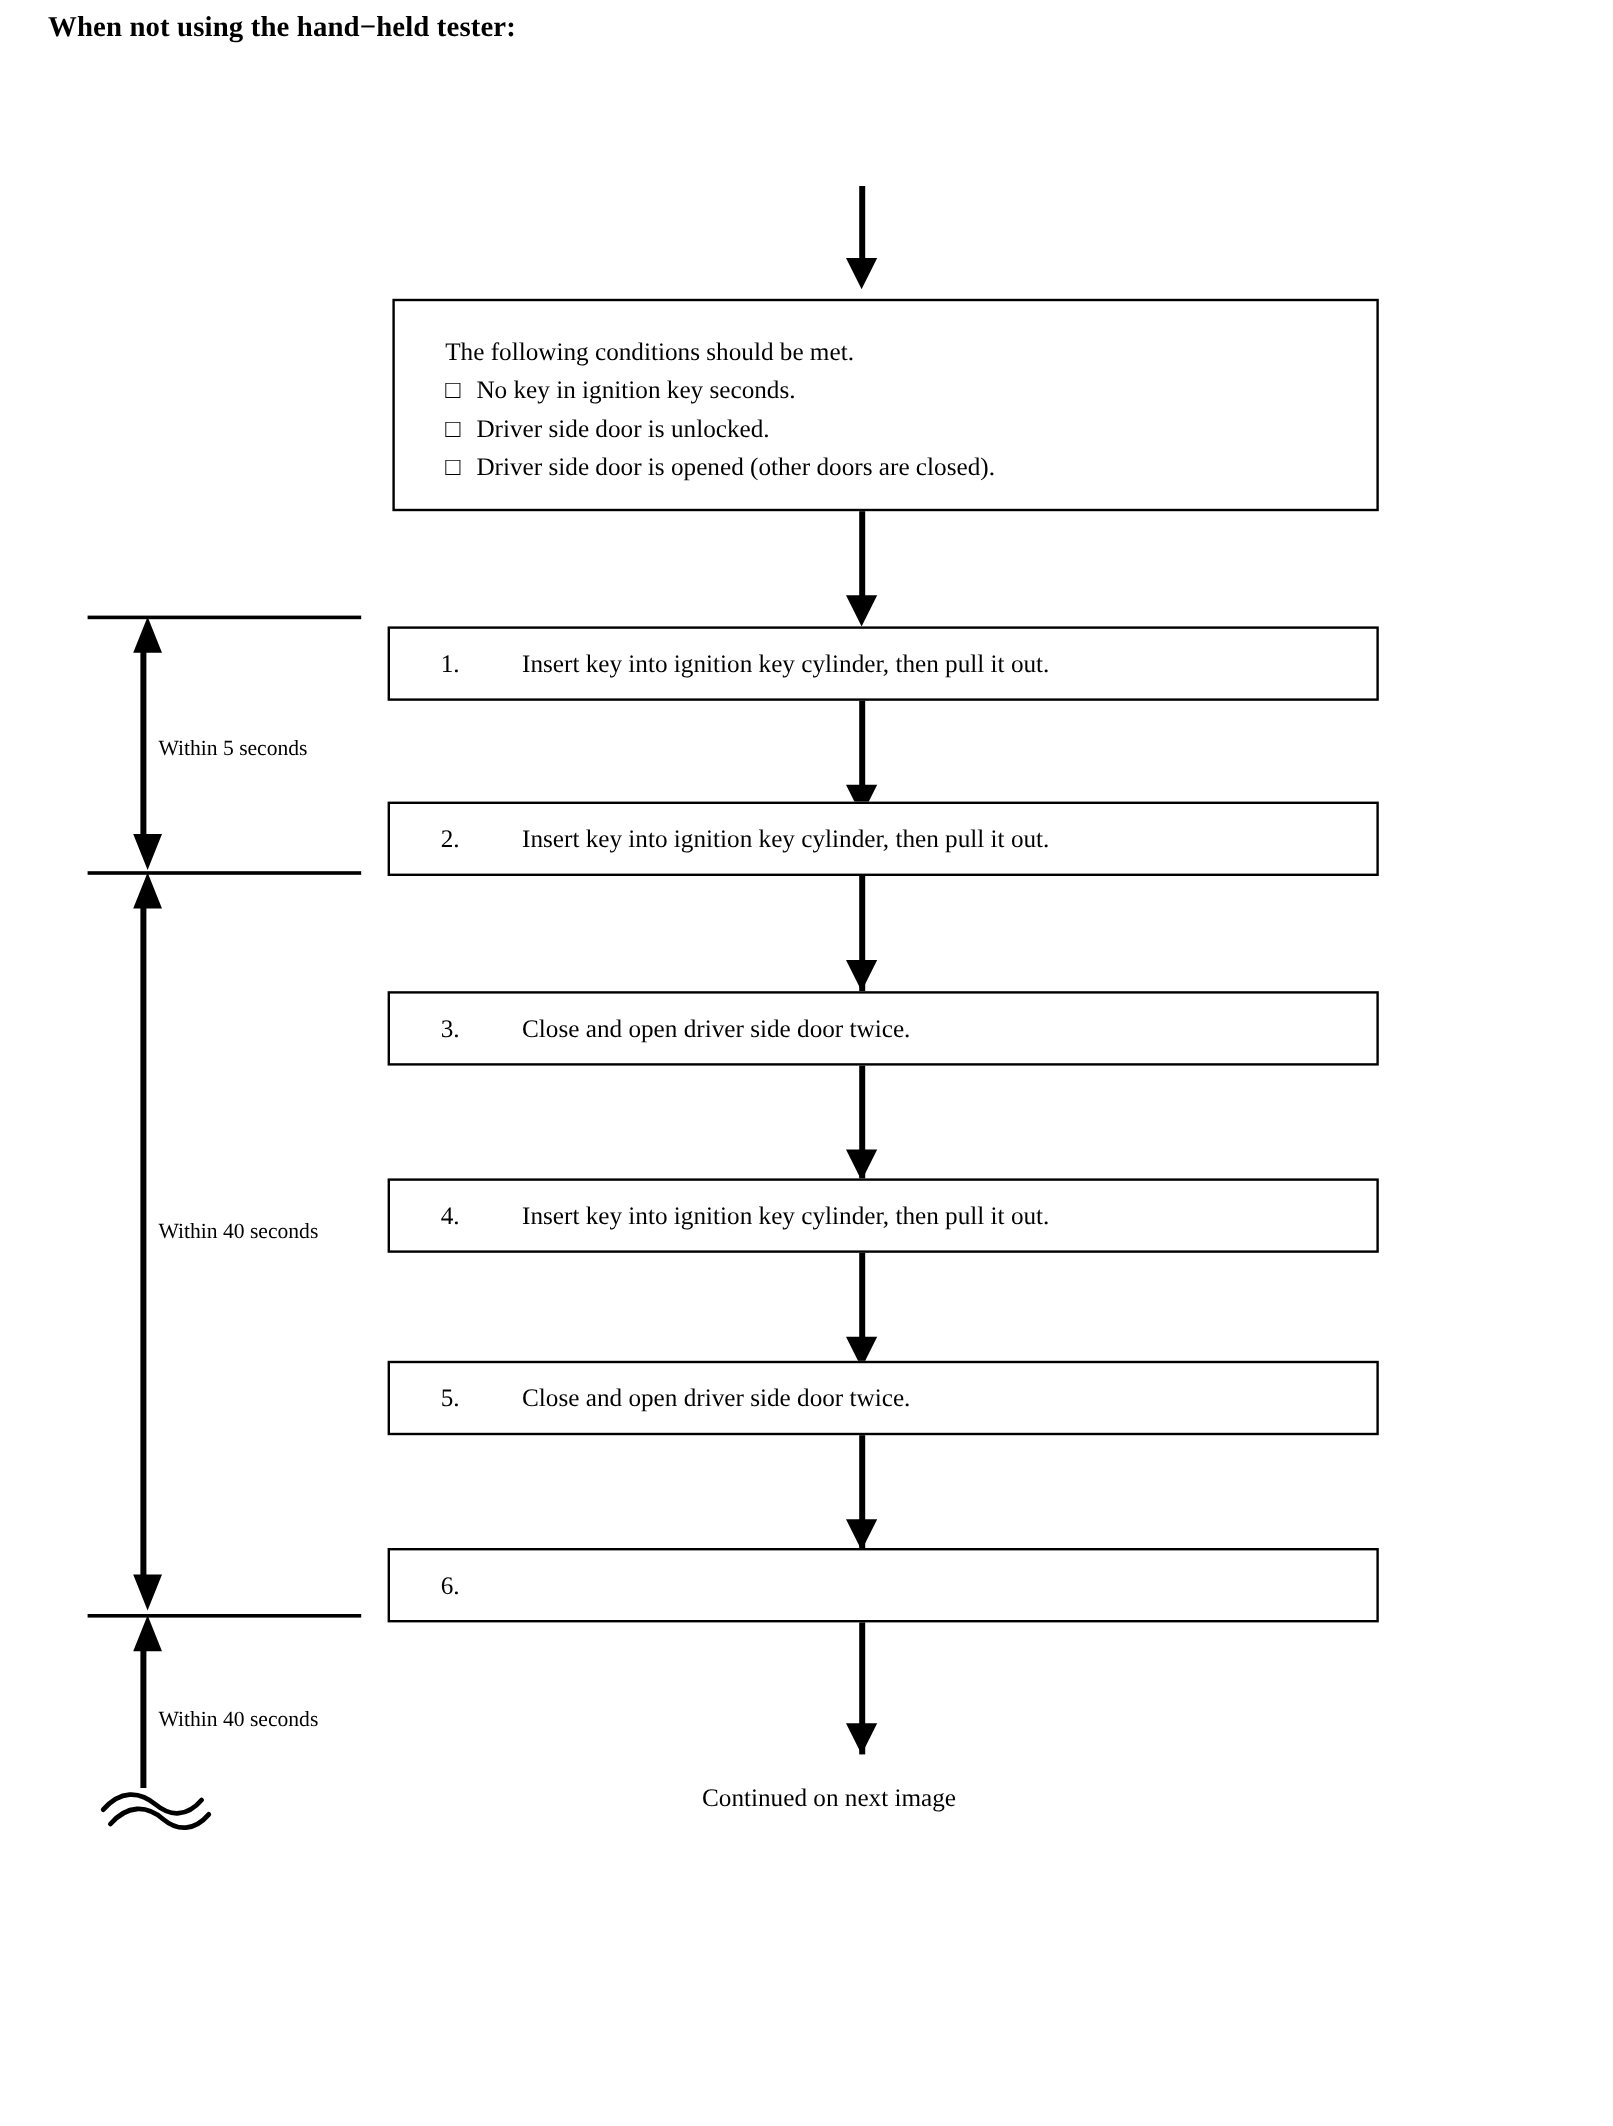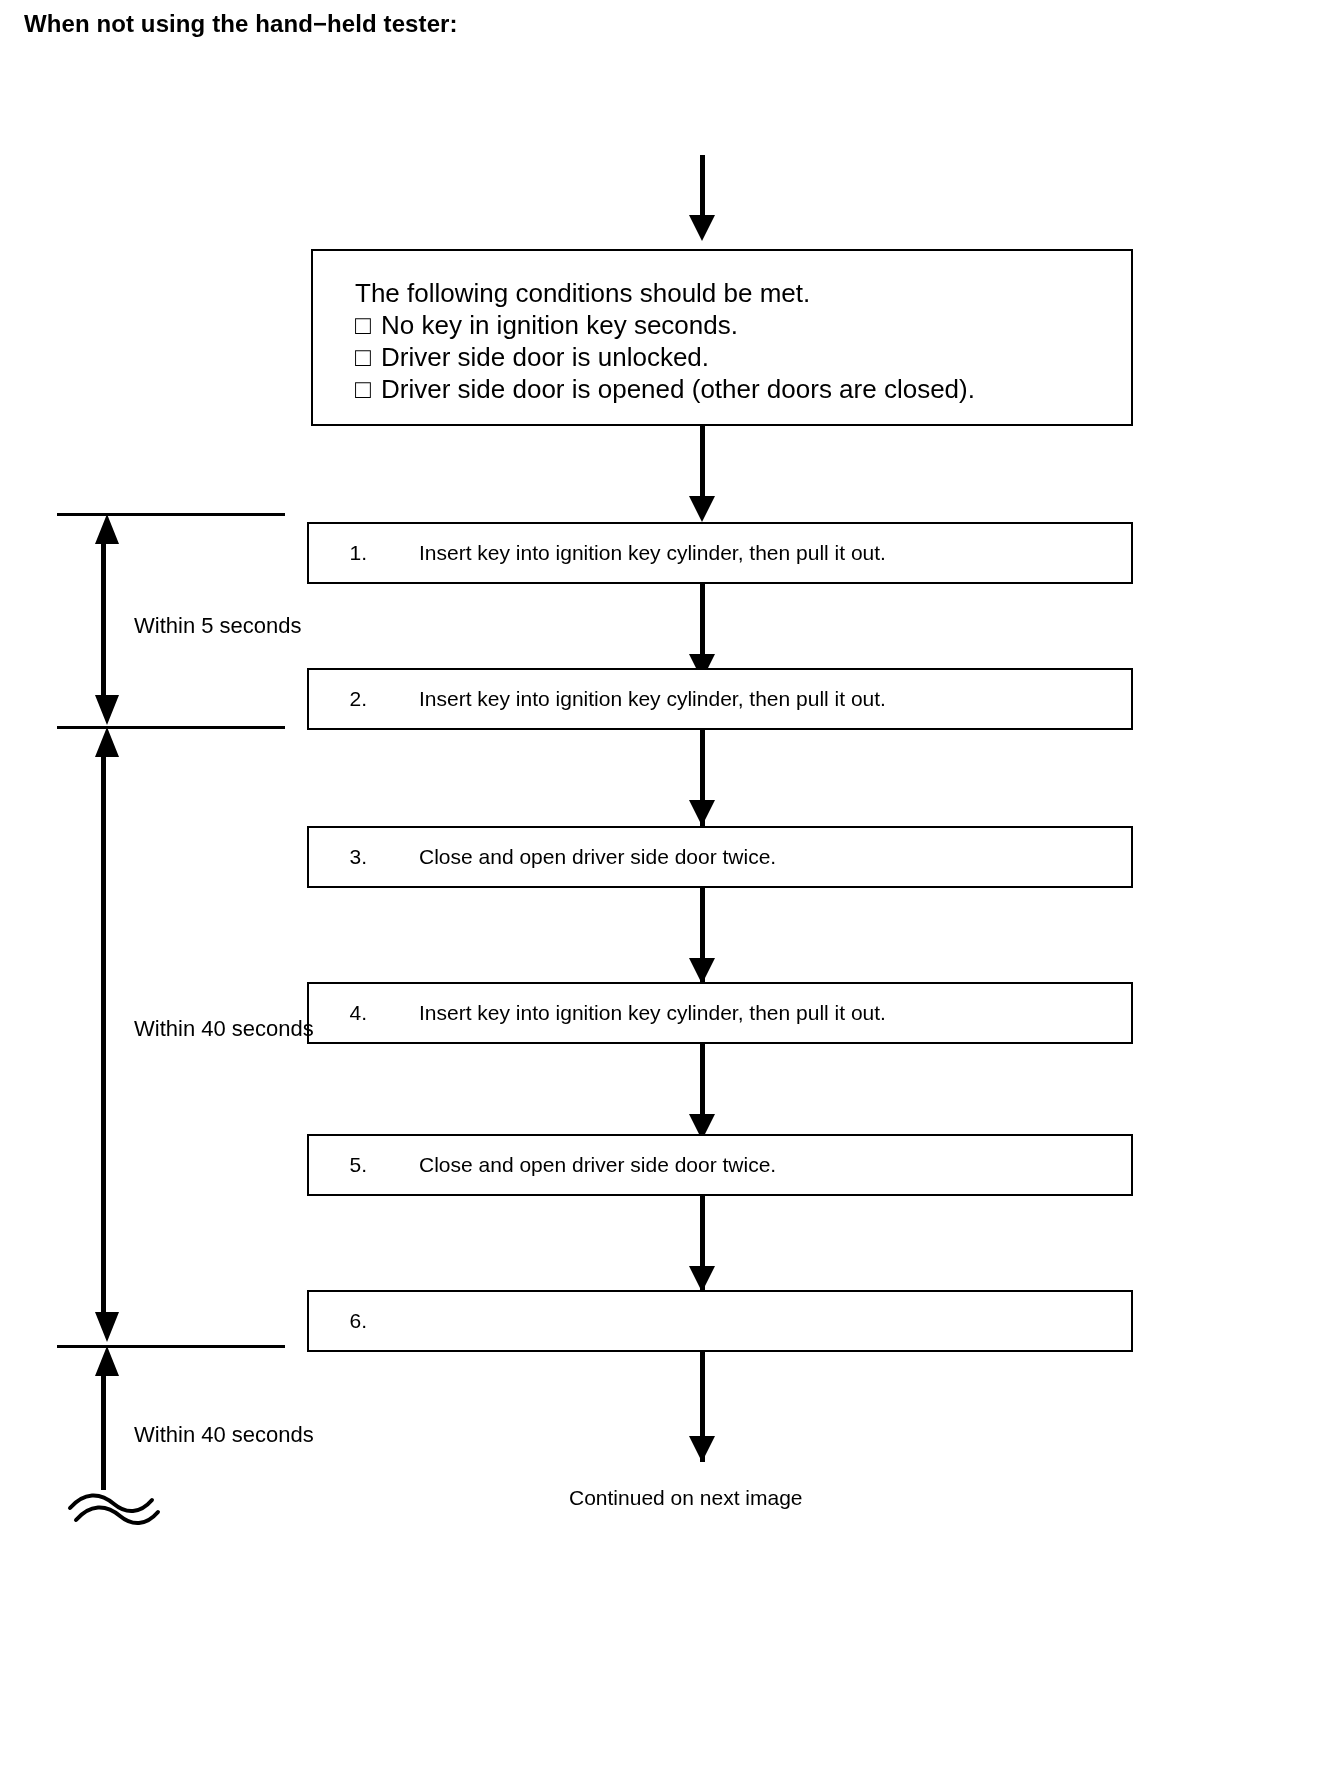--- a/index.html
+++ b/index.html
@@ -11,23 +11,24 @@
     width: 1344px;
     height: 1772px;
     position: relative;
     font-family: "Liberation Sans", sans-serif;
     color: #000000;
     overflow: hidden;
   }
 
   #page-root {
     position: absolute;
-    left: 0; top: 0;
+    left: 16px; top: 0;
     width: 1204px;
     height: 1772px;
+    font-family: Liberation Serif, serif;
   }
 
   .title {
     position: absolute;
     left: 24px;
     top: 10px;
     font-size: 24px;
     font-weight: bold;
     letter-spacing: 0.1px;
     white-space: pre;
@@ -60,21 +61,21 @@
     background: #fff;
   }
   .cond-box {
     left: 311px;
     top: 249px;
     width: 822px;
     height: 177px;
     padding: 26px 0 0 42px;
   }
   .cond-line {
-    font-size: 26px;
+    font-size: 21px;
     line-height: 32px;
     white-space: pre;
   }
   .cond-bullet {
     display: inline-block;
     width: 26px;
   }
 
   .step-box {
     left: 307px;
@@ -133,23 +134,22 @@
   .ah-down {
     position: absolute;
     width: 0;
     height: 0;
     border-left: 12px solid transparent;
     border-right: 12px solid transparent;
     border-top: 30px solid #000;
   }
   .timing-label {
     position: absolute;
-    font-size: 22px;
-    white-space: pre;
-    margin-left: 18px;
+    font-size: 18px;
+    white-space: pre;
   }
 
   
   .footer-text {
     position: absolute;
     font-size: 21px;
     white-space: pre;
   }
   .squiggle {
     position: absolute;

